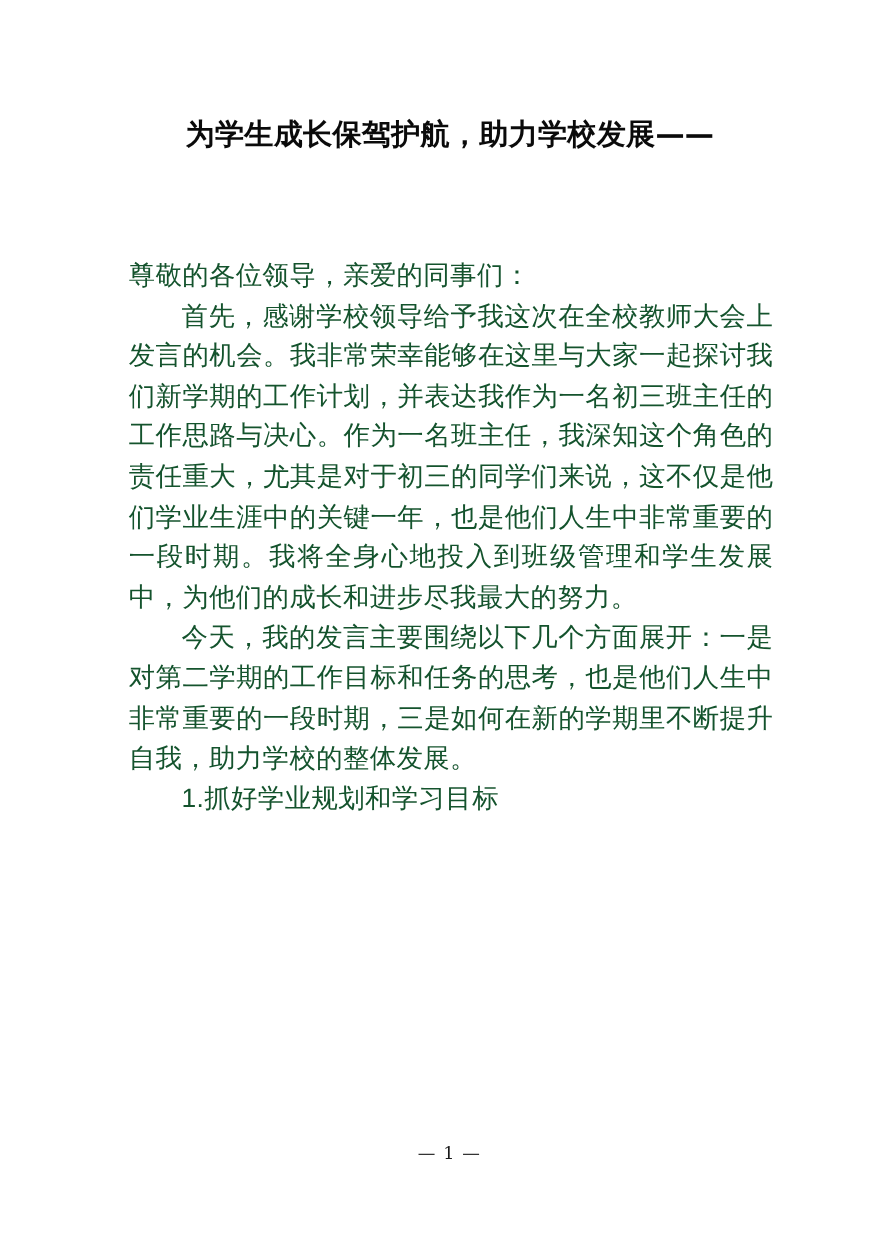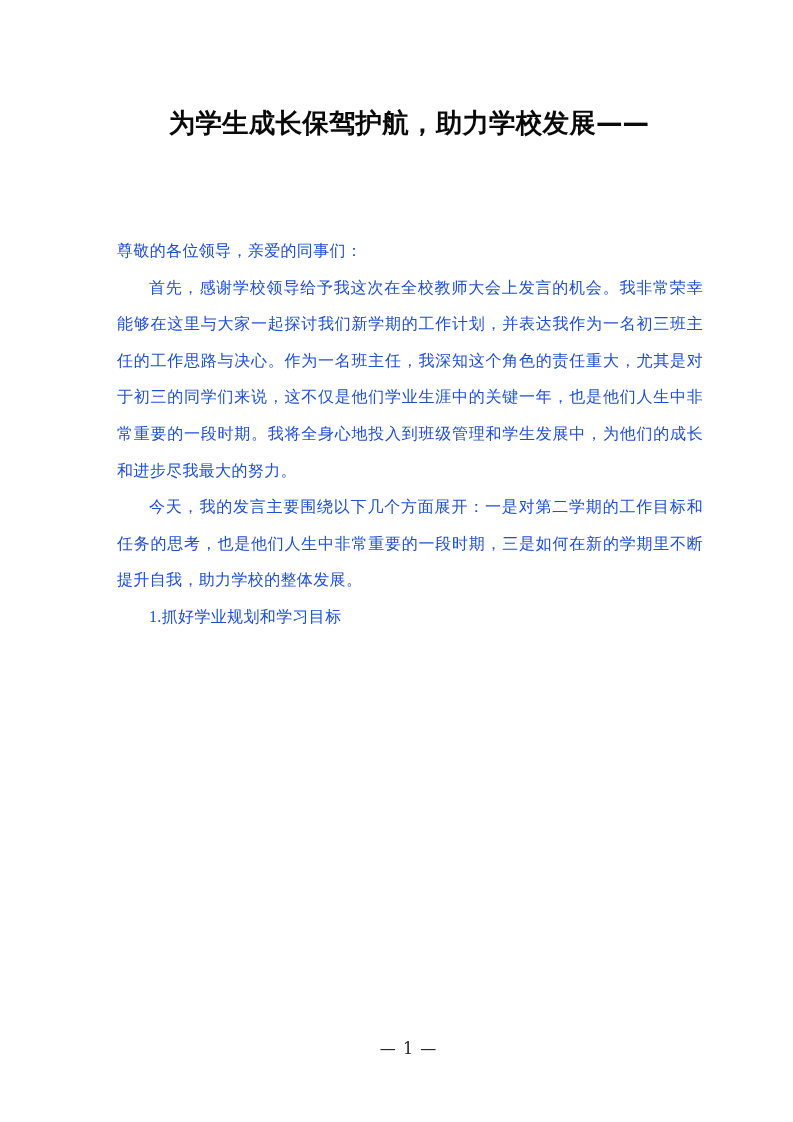--- a/index.html
+++ b/index.html
@@ -49,27 +49,27 @@
   
   .doc-body {
     position: absolute;
     left: 105px;
     top: 233px;
     width: 586px;
   }
 
   .para {
     margin: 0;
-    font-size: 16px;
+    font-size: 24px;
     line-height: 36.6px;
     text-align: justify;
     text-justify: inter-ideograph;
     letter-spacing: 0.35px;
-    color: #1d4ed8;
-    font-family: Liberation Serif, serif;
+    color: #14532d;
+    font-family: Liberation Sans, sans-serif;
   }
 
   .para.indent {
     text-indent: 2em;
   }
 
   .para.flush {
     text-indent: 0;
   }
 

